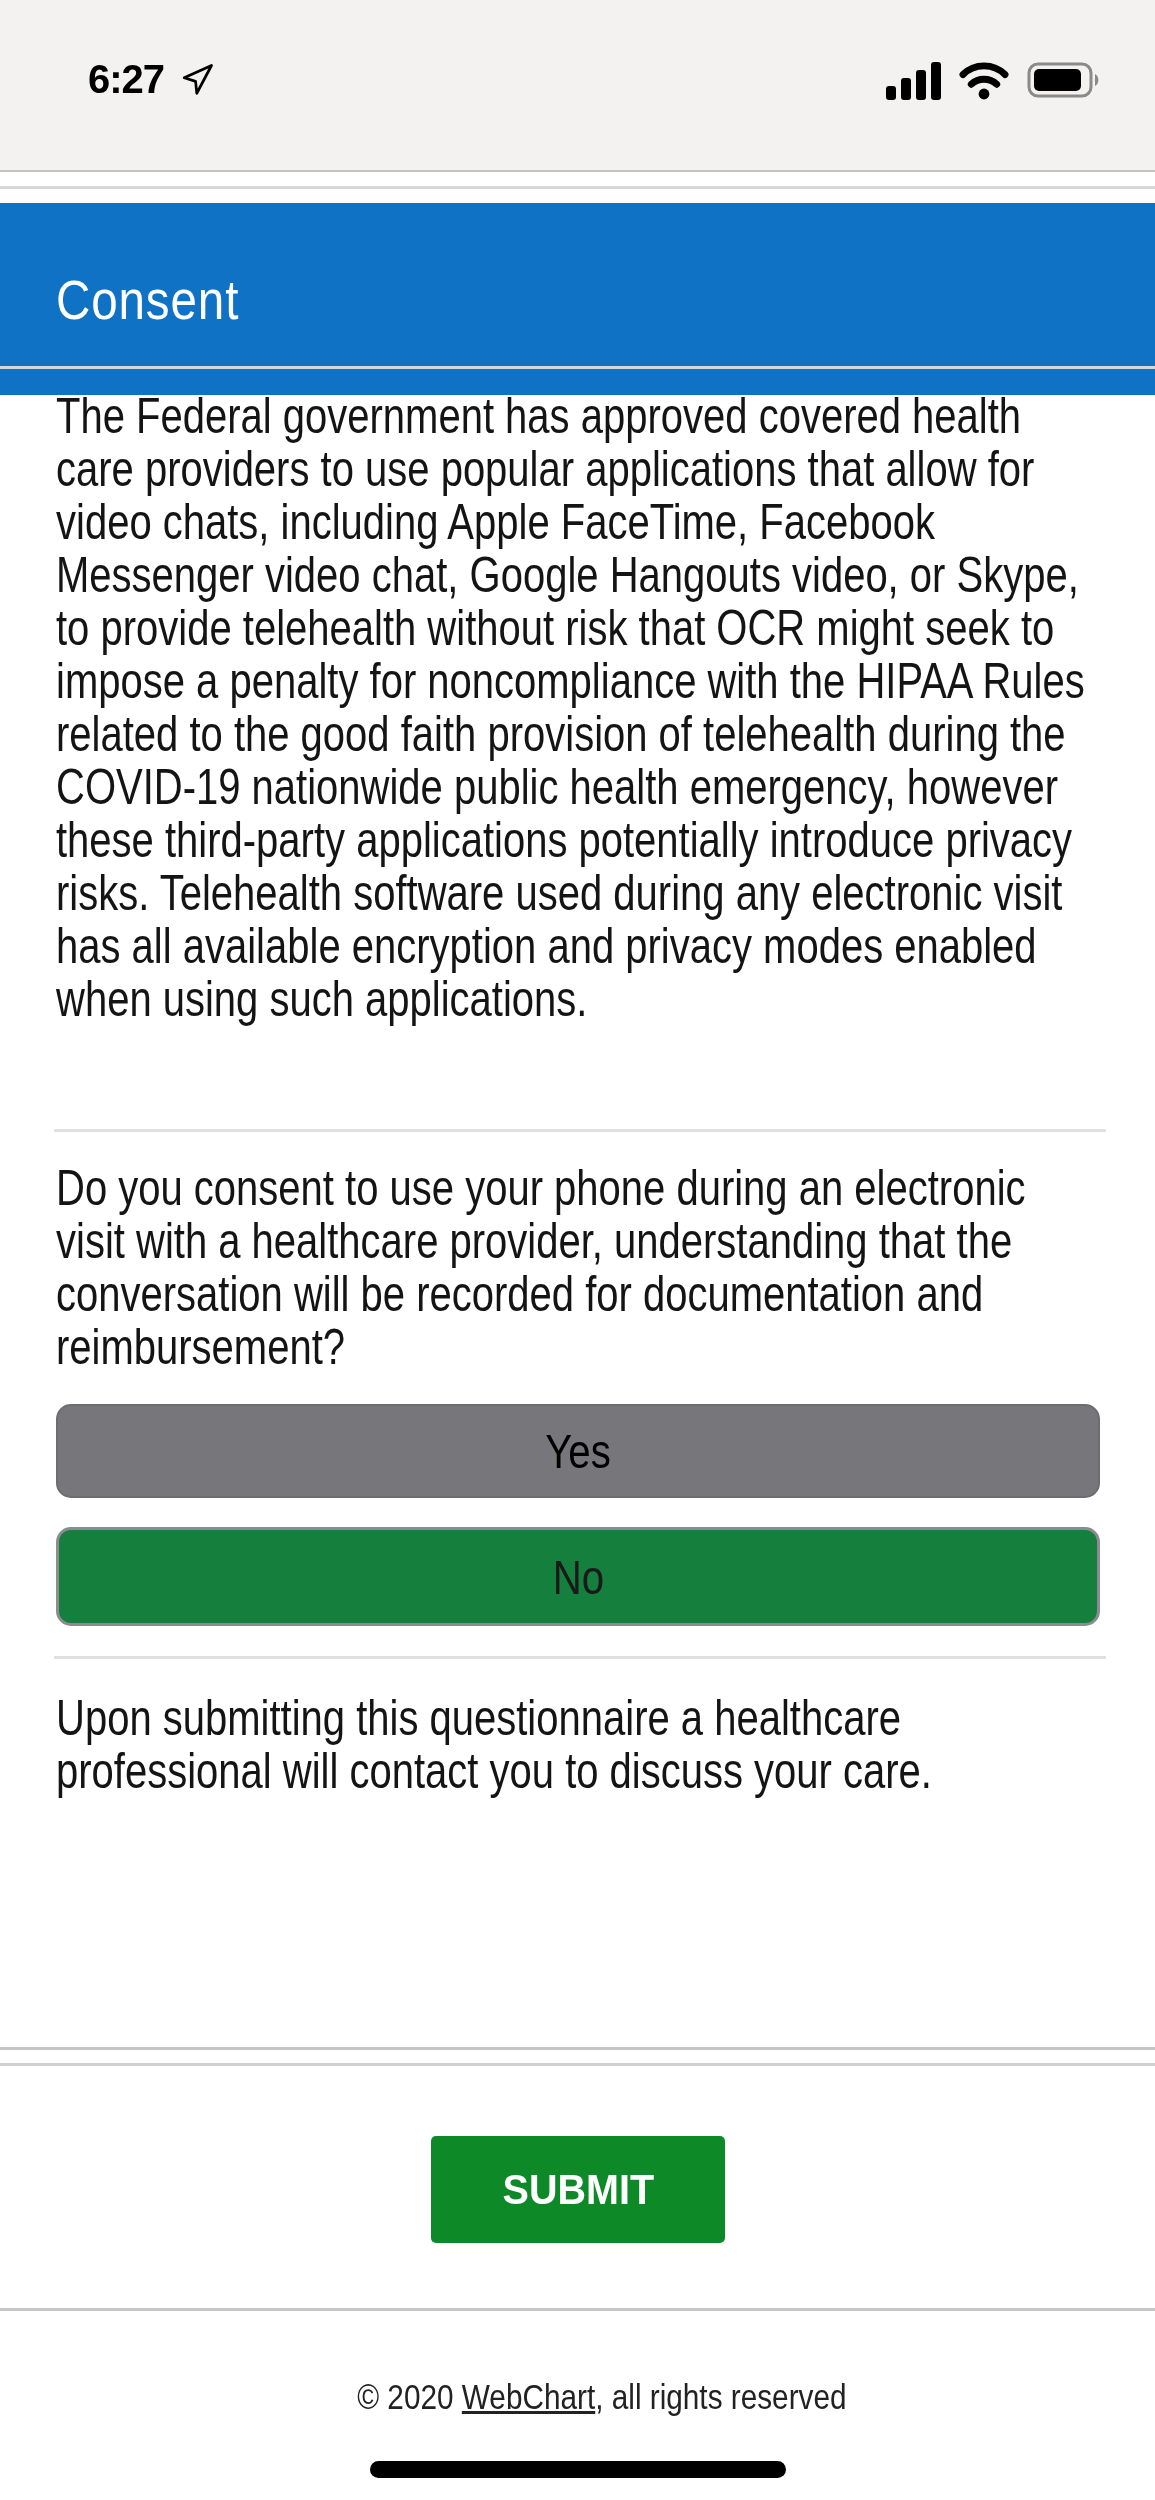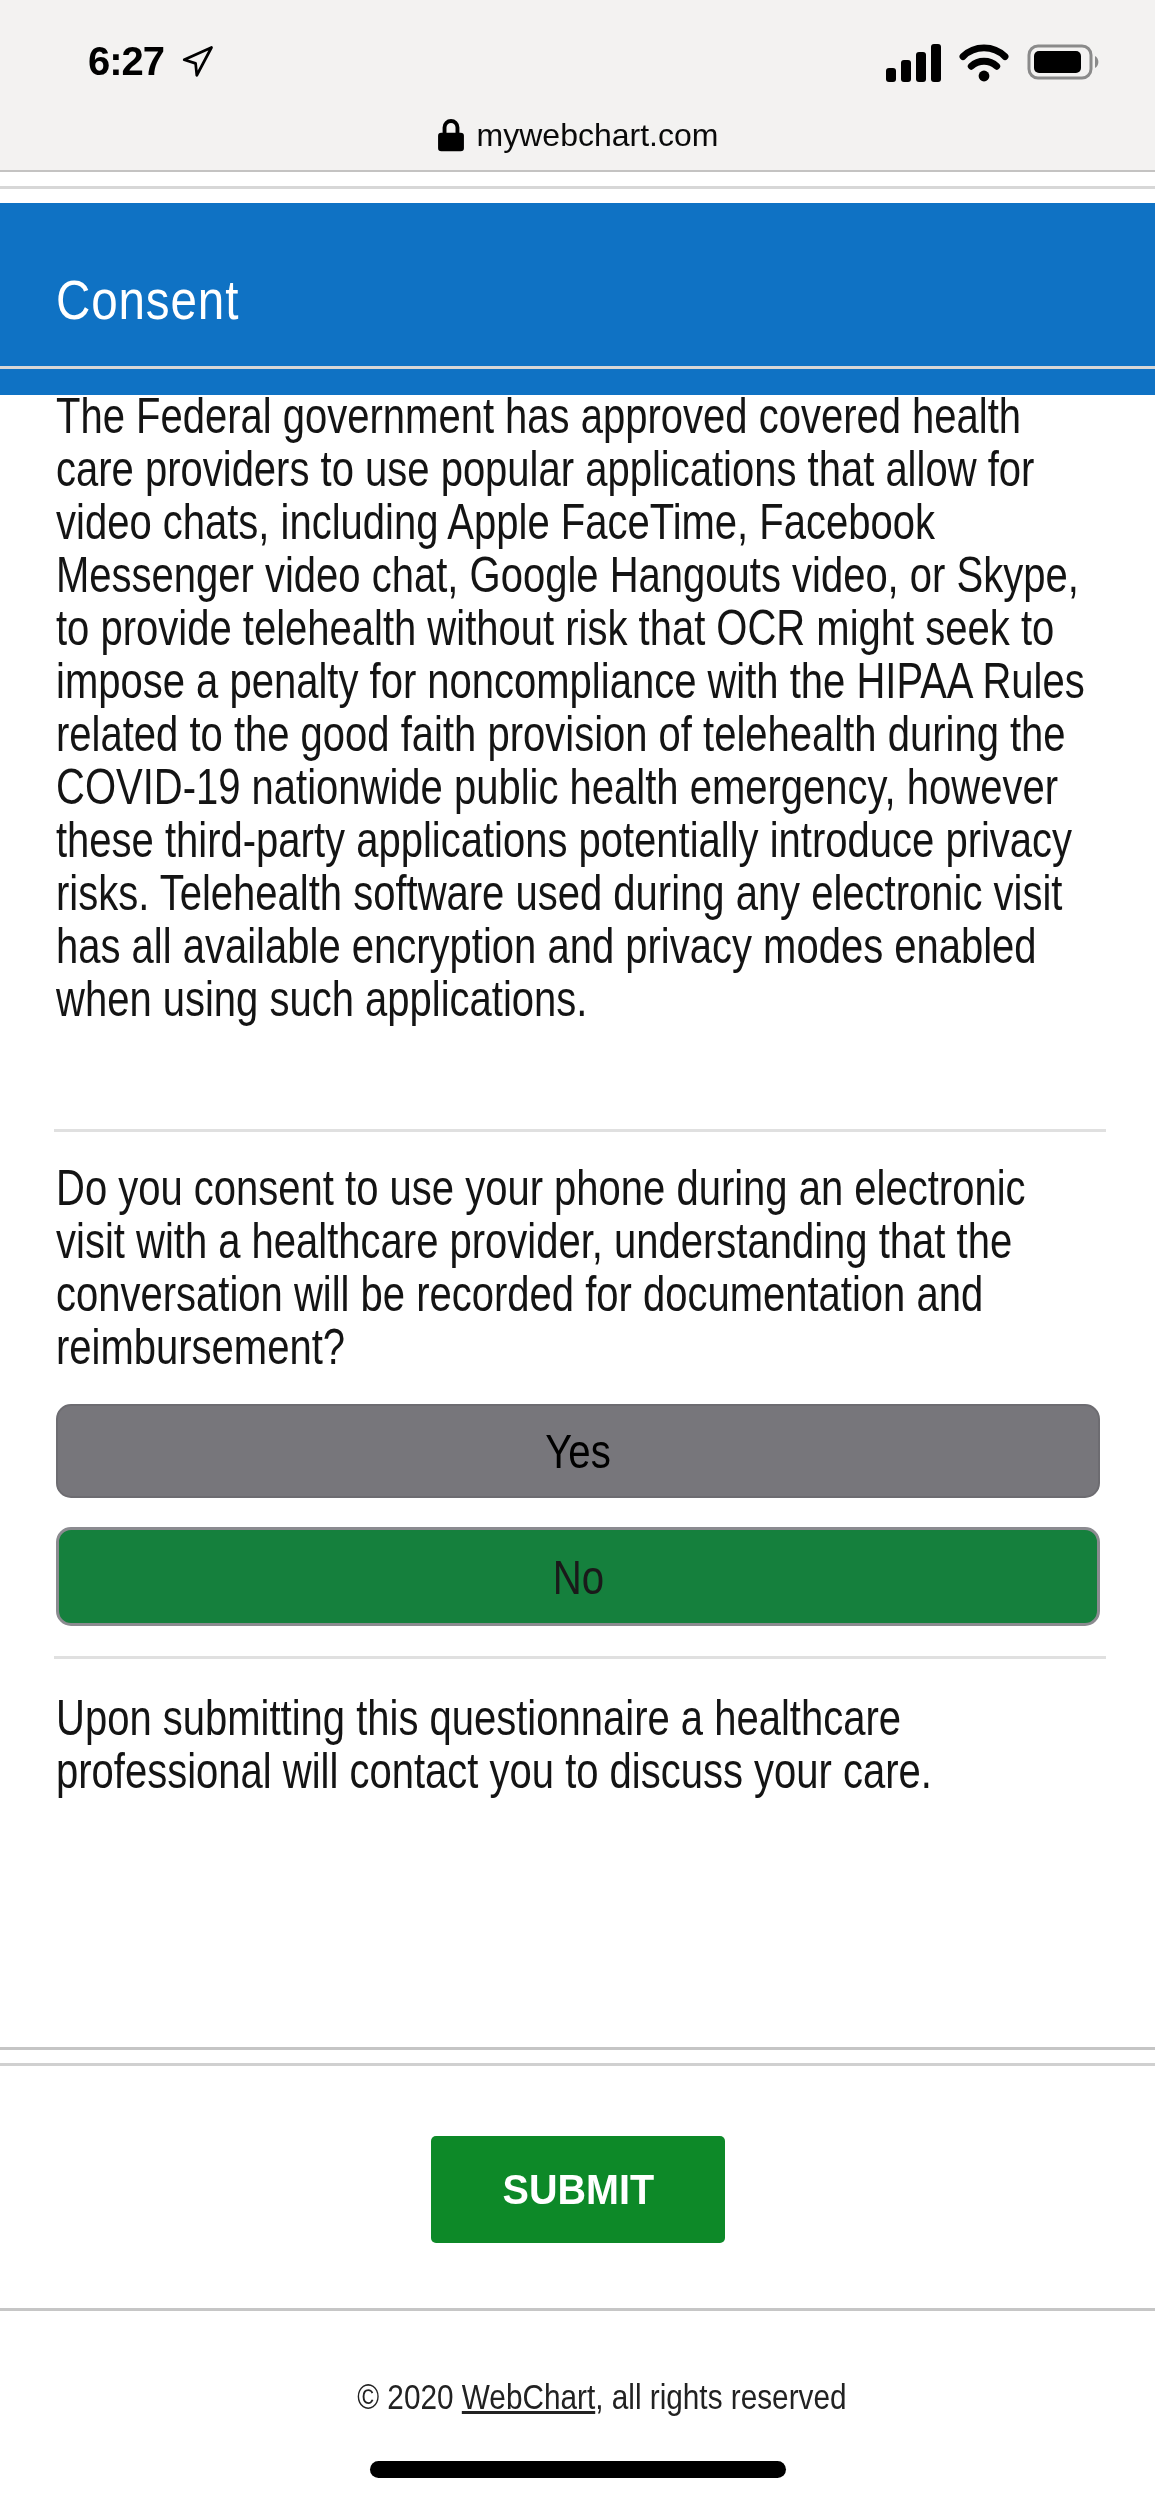--- a/index.html
+++ b/index.html
@@ -10,21 +10,21 @@
     position:relative;
     overflow:hidden;
   }
   
   .chrome {
     position:absolute; top:0; left:0; width:1155px; height:170px;
     background:#f3f2f1;
     border-bottom:2px solid #c4c3c2;
   }
   .status-row {
-    position:absolute; top:30px; left:0; right:0; height:62px;
+    position:absolute; top:48px; left:0; right:0; height:62px;
     display:flex; align-items:center; justify-content:space-between;
     padding:0 50px 0 88px; box-sizing:border-box;
   }
   .time-group { display:flex; align-items:center; gap:16px; }
   .time { font-size:40px; font-weight:700; color:#000; letter-spacing:-1px; }
   .status-icons { display:flex; align-items:flex-end; gap:16px; }
   .sigbars { display:flex; align-items:flex-end; gap:5px; height:40px; }
   .sigbars .bar { width:10px; background:#000; border-radius:3px; }
   .b1{height:14px}.b2{height:22px}.b3{height:30px}.b4{height:38px}
   .url-row {
@@ -135,29 +135,20 @@
       </span>
       <span>
         <svg width="78" height="40" viewBox="0 0 78 40">
           <rect x="2" y="4" width="62" height="32" rx="9" fill="none" stroke="#8a8a8a" stroke-width="3"></rect>
           <rect x="7" y="9" width="47" height="22" rx="5" fill="#000"></rect>
           <path d="M68 14 a7 7 0 0 1 0 12 Z" fill="#8a8a8a"></path>
         </svg>
       </span>
     </div>
   </div>
-  <div class="url-row">
-    <span>
-      <svg width="28" height="36" viewBox="0 0 26 32">
-        <path d="M7 15 v-6 a6 6 0 0 1 12 0 v6" stroke="#000" stroke-width="3.6" fill="none"></path>
-        <rect x="1" y="14" width="24" height="17" rx="3" fill="#000"></rect>
-      </svg>
-    </span>
-    <span class="url-text">mywebchart.com</span>
-  </div>
 </div>
 
 <div class="pre-line"></div>
 
 <div class="banner">
   <div class="banner-title">Consent</div>
 </div>
 
 <div class="post-line"></div>
 

